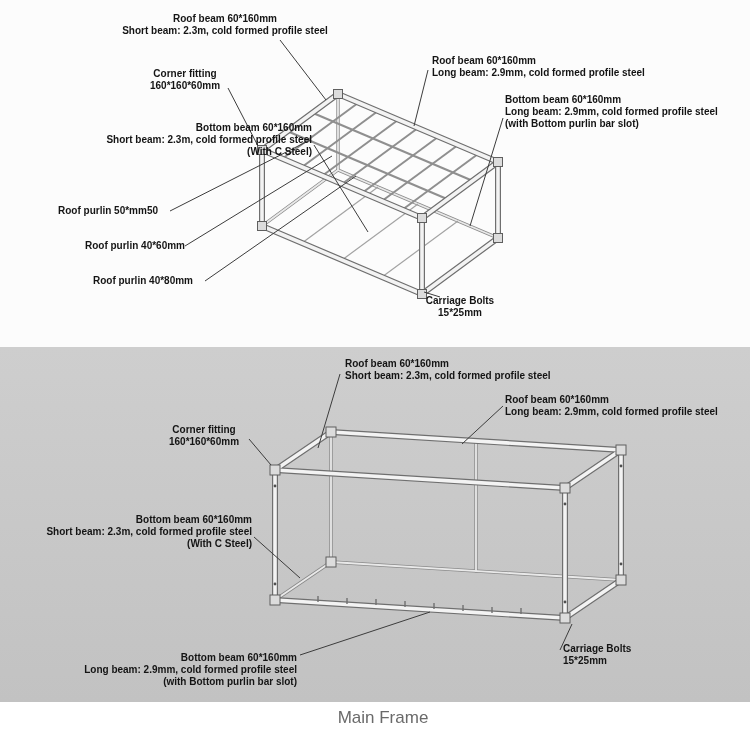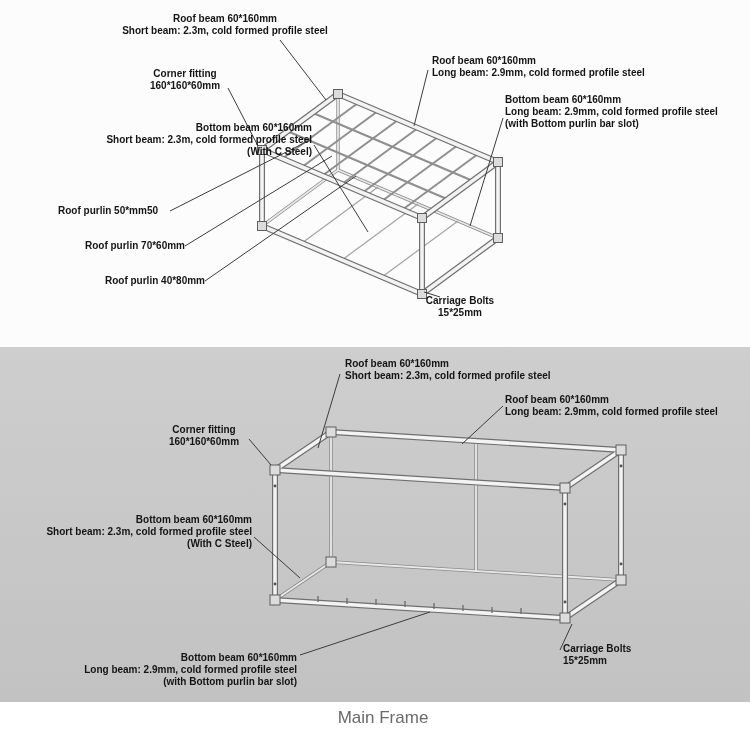--- a/index.html
+++ b/index.html
@@ -212,24 +212,24 @@
     <div>Bottom beam 60*160mm</div>
     <div>Short beam: 2.3m, cold formed profile steel</div>
     <div>(With C Steel)</div>
   </div>
 
   <div class="lbl" style="left:58px;top:205px;width:110px;">
     <div>Roof purlin 50*mm50</div>
   </div>
 
   <div class="lbl" style="left:75px;top:240px;width:110px;text-align:right;">
-    <div>Roof purlin 70*60mm</div>
-  </div>
-
-  <div class="lbl" style="left:95px;top:275px;width:110px;text-align:right;">
+    <div>Roof purlin 40*60mm</div>
+  </div>
+
+  <div class="lbl" style="left:83px;top:275px;width:110px;text-align:right;">
     <div>Roof purlin 40*80mm</div>
   </div>
 
   <div class="lbl" style="left:415px;top:295px;width:90px;text-align:center;">
     <div>Carriage Bolts</div>
     <div>15*25mm</div>
   </div>
 
   <div class="lbl" style="left:345px;top:358px;width:240px;">
     <div>Roof beam 60*160mm</div>

